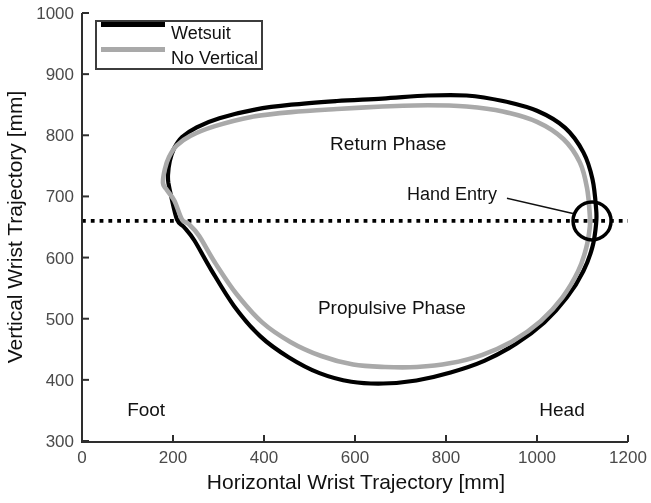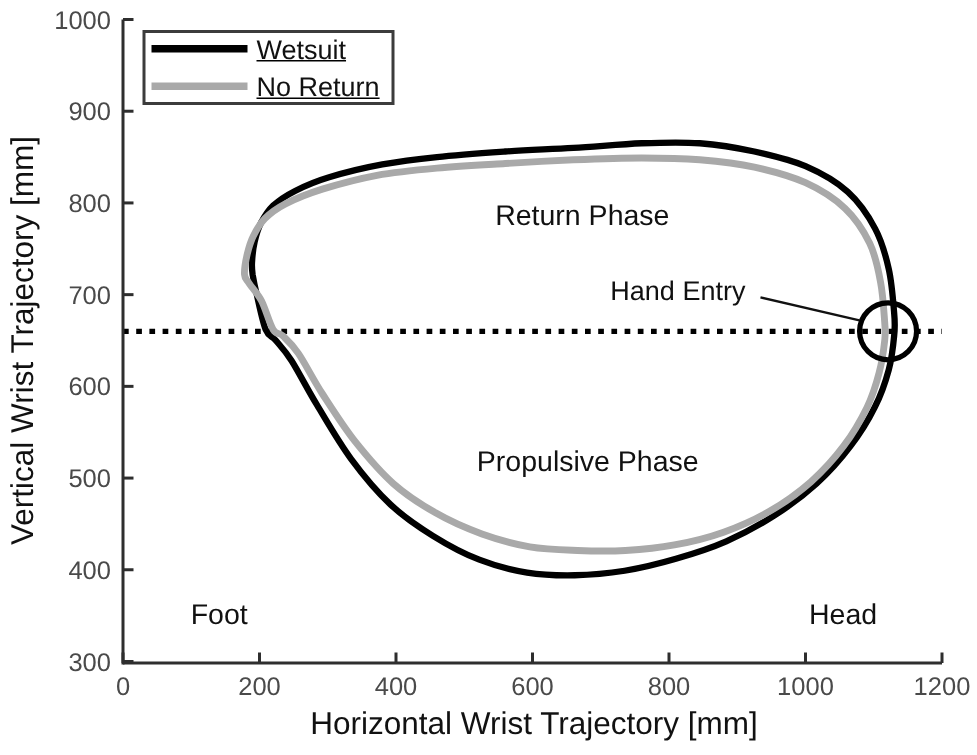--- a/index.html
+++ b/index.html
@@ -6,21 +6,21 @@
   .stage{
     position:relative;width:651px;height:503px;background:#ffffff;overflow:hidden;
     font-family:"Liberation Sans","DejaVu Sans",sans-serif;
   }
   svg{position:absolute;left:0;top:0;}
   .legend{
     position:absolute;left:95px;top:20px;width:168px;height:50px;
     background:#ffffff;border:2px solid #3c3c3c;box-sizing:border-box;
     display:flex;flex-direction:column;justify-content:center;gap:3px;padding:2px 4px;
   }
-  .legend-row{display:flex;align-items:center;height:22px;text-decoration:underline;}
+  .legend-row{display:flex;height:22px;}
   .legend-swatch{display:inline-block;width:64px;height:5px;margin-right:6px;flex:0 0 auto;}
   .legend-label{font-size:18px;color:#111;line-height:22px;white-space:nowrap;}
 </style>
 </head>
 <body>
 
 <div class="stage">
 
   <svg width="651" height="503" viewBox="0 0 651 503">
     <g id="g-ref">
@@ -81,16 +81,16 @@
     <text id="t-ylabel" transform="translate(22,227) rotate(-90)" text-anchor="middle" font-size="21" fill="#111">Vertical Wrist Trajectory [mm]</text>
   </svg>
 
   <div class="legend">
     <div class="legend-row">
       <span class="legend-swatch" id="sw0" style="background: rgb(0, 0, 0);"></span>
       <span class="legend-label">Wetsuit</span>
     </div>
     <div class="legend-row">
       <span class="legend-swatch" id="sw1" style="background: rgb(169, 169, 169);"></span>
-      <span class="legend-label">No Return</span>
+      <span class="legend-label">No Vertical</span>
     </div>
   </div>
 </div>
 
 </body></html>

